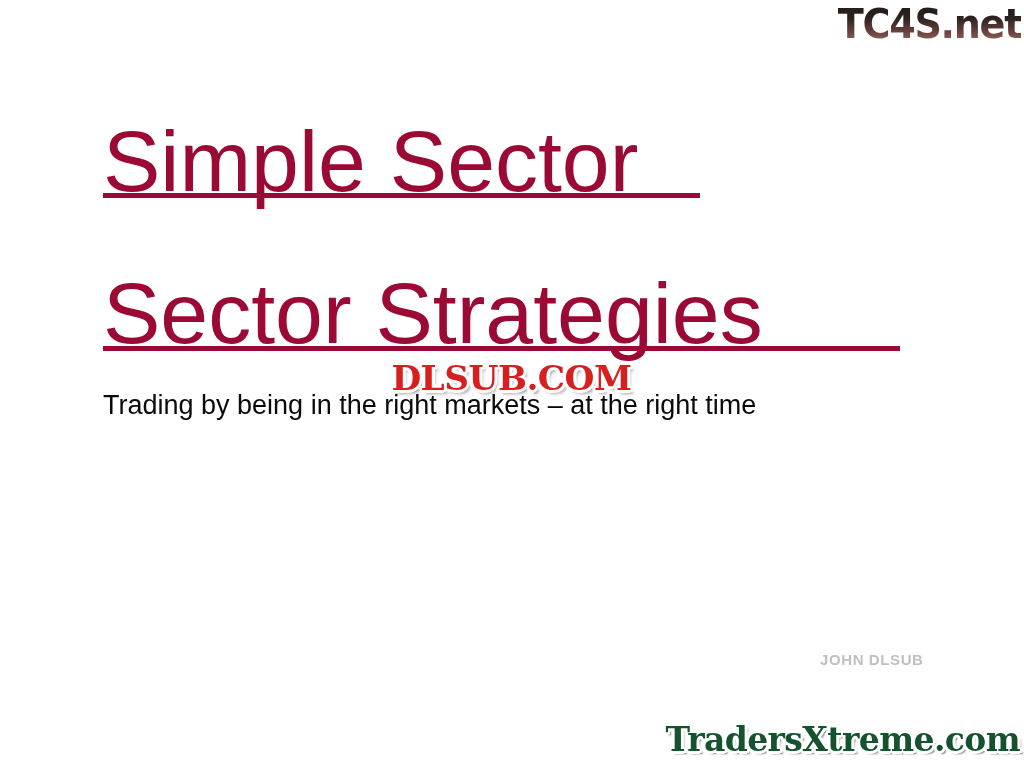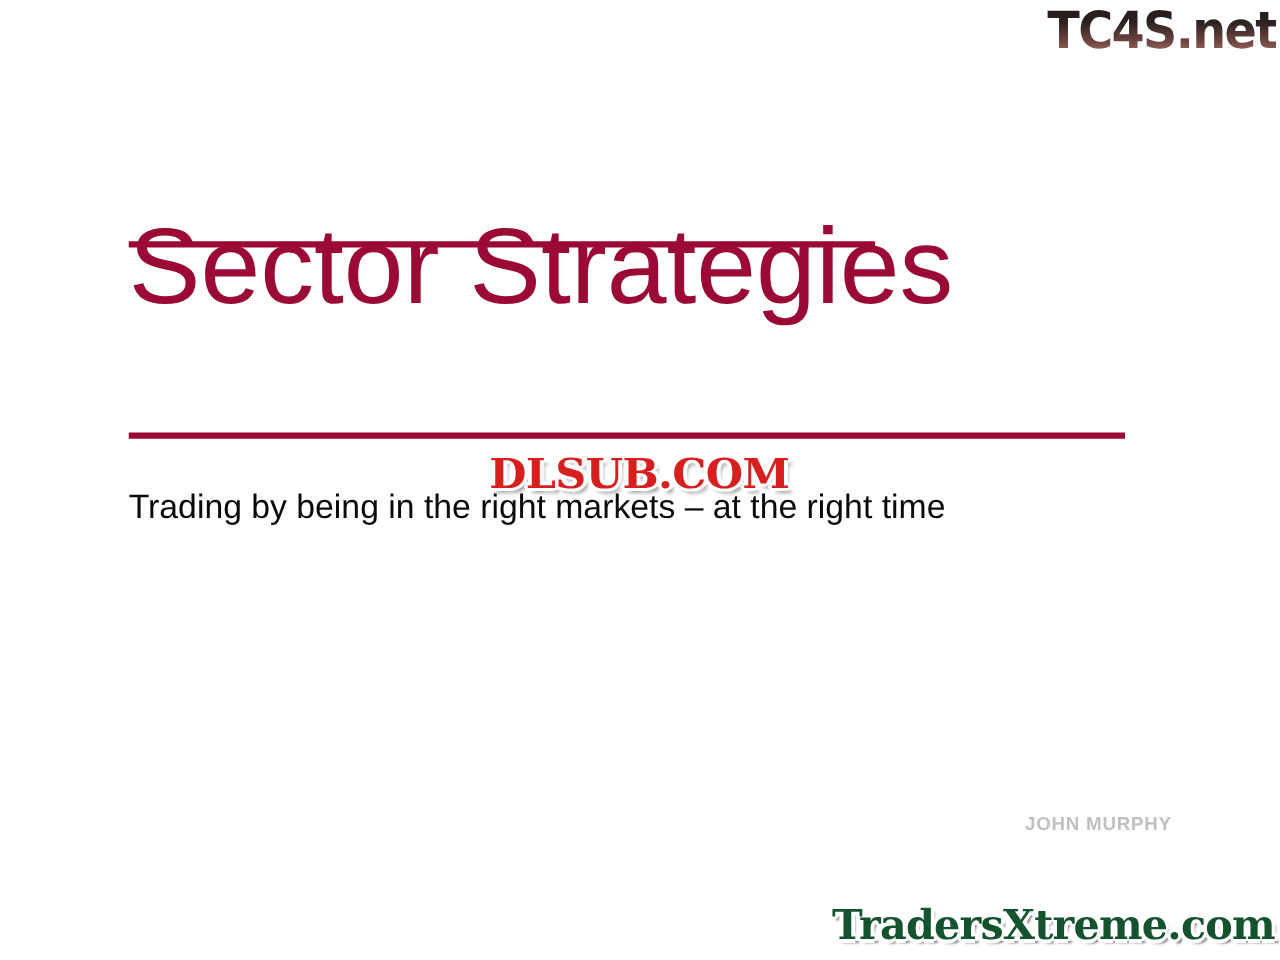--- a/index.html
+++ b/index.html
@@ -183,33 +183,36 @@
 </head>
 <body>
 
 <div id="slide">
 
   <div id="tc4s-logo">
     <span class="tc4s-text">TC4S.net</span>
   </div>
 
   <div id="title-block">
+    <div class="title-line" id="title-line-1">
+      <span class="t-text">Simple Sector</span>
+    </div>
     <div class="title-line" id="title-line-2">
       <span class="t-text">Sector Strategies</span>
     </div>
   </div>
 
   <div id="rule-1"></div>
   <div id="rule-2"></div>
 
   <div id="subtitle">Trading by being in the right markets – at the right time</div>
 
   <div id="dlsub-watermark">
     <span class="wm-text">DLSUB.COM</span>
   </div>
 
-  <div id="author">JOHN MURPHY</div>
+  <div id="author">JOHN DLSUB</div>
 
   <div id="tx-banner">
     <span class="tx-text">TradersXtreme.com</span>
   </div>
 
 </div>
 
 </body></html>

